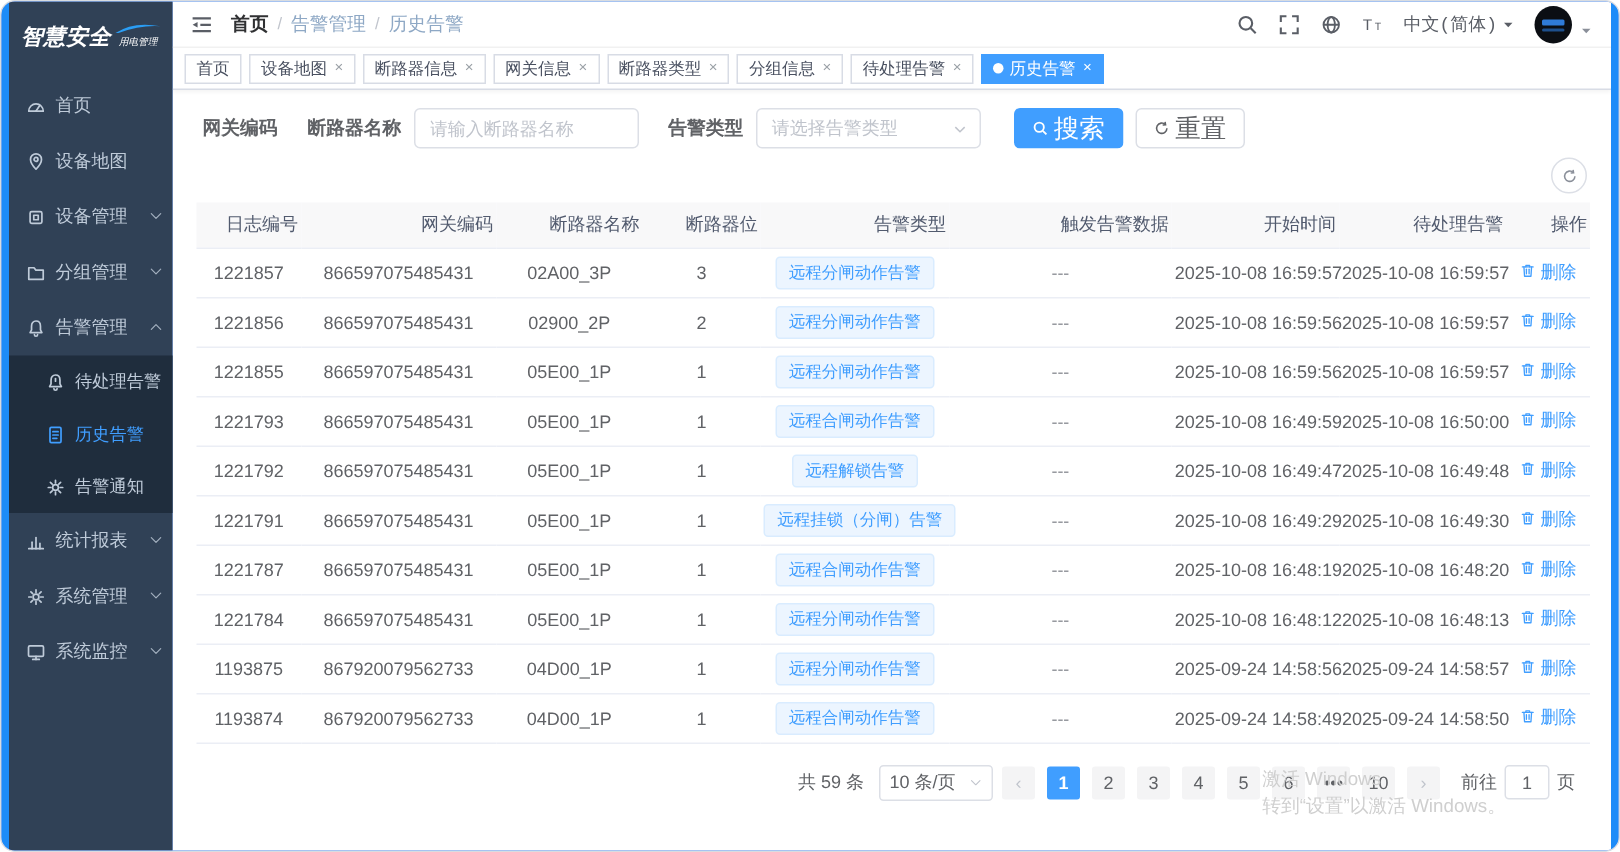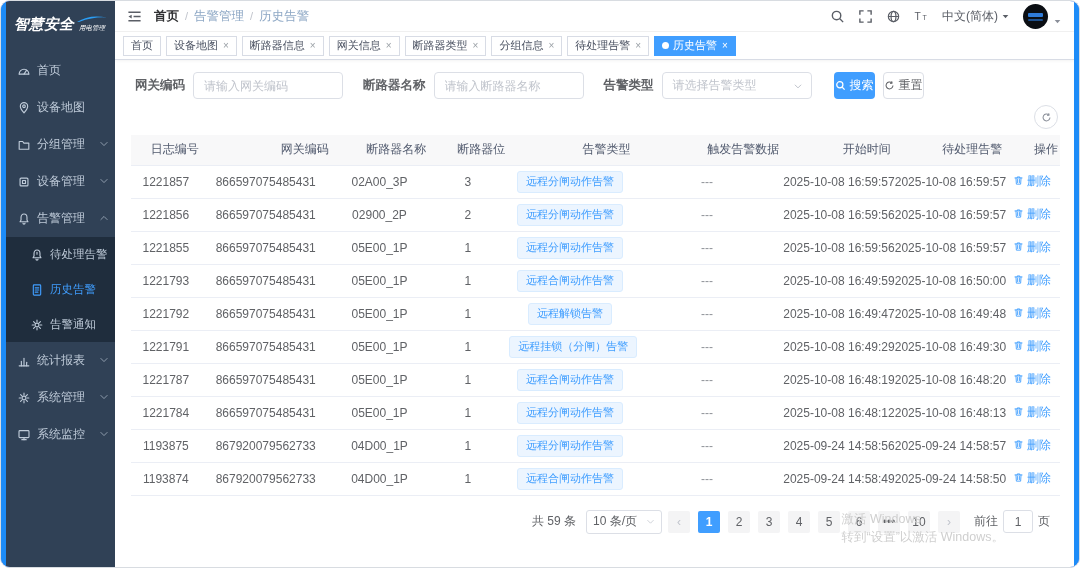--- a/index.html
+++ b/index.html
@@ -33,21 +33,21 @@
   .navbar { height:31px; display:flex; align-items:center; padding:0 12px; border-bottom:1px solid #f2f2f2; flex:none; }
   .fold { width:15px; height:15px; color:#5a5e66; margin-right:12px; cursor:pointer; display:inline-flex; }
   .fold svg { width:15px; height:15px; }
   .breadcrumb { display:flex; align-items:center; gap:6px; font-size:12.5px; }
   .bc-home { color:#303133; font-weight:bold; }
   .bc-sep { color:#c0c4cc; font-size:11px; }
   .bc-link { color:#8ea8c5; }
   .navbar-right { margin-left:auto; display:flex; align-items:center; gap:13px; color:#5a5e66; }
   .nav-ico { width:15px; height:15px; display:inline-flex; cursor:pointer; }
   .nav-ico svg { width:15px; height:15px; }
-  .lang { font-size:12px; color:#5a5e66; display:flex; align-items:center; gap:3px; cursor:pointer; }
+  .lang { font-size:12px; color:#5a5e66; display:flex; align-items:center; gap:3px; cursor:pointer;font-family:Liberation Mono, monospace; }
   .lang svg { width:9px; height:9px; }
   .avatar-wrap { display:flex; align-items:center; gap:5px; cursor:pointer; }
   .avatar { width:25px; height:25px; border-radius:50%; background:#0b0e13; position:relative; overflow:hidden; }
   .avatar i { position:absolute; left:5px; top:9px; width:15px; height:4px; background:#2f7bd8; border-radius:1px; }
   .avatar i + i { top:15px; height:2px; background:#1d4f8c; }
   .caret-sm { width:9px; height:9px; color:#8a8f99; }
   .caret-sm svg { width:9px; height:9px; }
 
   
   .tabsbar { height:28px; display:flex; align-items:center; gap:5px; padding:0 8px; border-bottom:1px solid #d8dce5;
@@ -64,22 +64,22 @@
   .content { flex:1; position:relative; padding:12px 14px 0 16px; overflow:hidden; }
   .filterbar { display:flex; align-items:center; gap:8px; margin-bottom:4px; }
   .f-label { font-size:12.5px; font-weight:bold; color:#606266; margin-left:12px; }
   .f-label:first-child { margin-left:4px; }
   .f-input { width:150px; height:27px; border:1px solid #dcdfe6; border-radius:4px; padding:0 10px;
              font-size:12px; color:#606266; outline:none; font-family:inherit; }
   .f-input::placeholder { color:#c0c4cc; }
   .f-select { width:150px; height:27px; border:1px solid #dcdfe6; border-radius:4px; padding:0 8px 0 10px;
               font-size:12px; color:#c0c4cc; display:flex; align-items:center; justify-content:space-between; cursor:pointer; }
   .f-select svg { width:10px; height:10px; color:#c0c4cc; }
-  .btn { height:27px; border-radius:4px; font-size:12px; display:inline-flex; align-items:center; gap:4px;
-         padding:0 0; cursor:pointer; border:1px solid transparent; }
+  .btn { height:27px; border-radius:4px; font-size:17px; display:inline-flex; align-items:center; gap:4px;
+         padding:0 11px; cursor:pointer; border:1px solid transparent; }
   .btn svg { width:11px; height:11px; }
   .btn-primary { background:#409eff; color:#fff; margin-left:14px; }
   .btn-plain { background:#fff; color:#606266; border-color:#dcdfe6; }
   .table-toolbar { display:flex; justify-content:flex-end; padding:2px 2px 6px; }
   .refresh-btn { width:24px; height:24px; border-radius:50%; border:1px solid #dcdfe6; background:#fff;
                  display:flex; align-items:center; justify-content:center; color:#8a8f99; cursor:pointer; }
   .refresh-btn svg { width:11px; height:11px; }
 
   table.grid { width:100%; border-collapse:collapse; table-layout:fixed; }
   .grid th { background:#f8f8f9; color:#515a6e; font-size:12px; font-weight:normal; height:30px; text-align:right;
@@ -159,36 +159,36 @@
               <path d="M8 1.8a4.2 4.2 0 0 1 4.2 4.2c0 3-4.2 7.5-4.2 7.5S3.8 9 3.8 6A4.2 4.2 0 0 1 8 1.8z"></path>
               <circle cx="8" cy="6" r="1.5"></circle>
             </svg>
           </span>
     <span class="mi-label">设备地图</span>
 
   </div>
         <div class="menu-item">
     <span class="mi-icon">
             <svg viewBox="0 0 16 16" fill="none" stroke="currentColor" stroke-width="1.3" stroke-linecap="round" stroke-linejoin="round">
-              <path d="M2.5 4h4l1.4 1.8h5.6v7H2.5z"></path>
-            </svg>
-          </span>
-    <span class="mi-label">分组管理</span>
+              <rect x="3.5" y="3.5" width="9" height="9" rx="1.2"></rect>
+              <rect x="6.3" y="6.3" width="3.4" height="3.4"></rect>
+            </svg>
+          </span>
+    <span class="mi-label">设备管理</span>
     <span class="mi-caret"><svg viewBox="0 0 16 16" fill="none" stroke="currentColor" stroke-width="1.3" stroke-linecap="round" stroke-linejoin="round">
               <polyline points="3,5.5 8,10.5 13,5.5"></polyline>
             </svg></span>
   </div>
         <div class="menu-item">
     <span class="mi-icon">
             <svg viewBox="0 0 16 16" fill="none" stroke="currentColor" stroke-width="1.3" stroke-linecap="round" stroke-linejoin="round">
-              <rect x="3.5" y="3.5" width="9" height="9" rx="1.2"></rect>
-              <rect x="6.3" y="6.3" width="3.4" height="3.4"></rect>
-            </svg>
-          </span>
-    <span class="mi-label">设备管理</span>
+              <path d="M2.5 4h4l1.4 1.8h5.6v7H2.5z"></path>
+            </svg>
+          </span>
+    <span class="mi-label">分组管理</span>
     <span class="mi-caret"><svg viewBox="0 0 16 16" fill="none" stroke="currentColor" stroke-width="1.3" stroke-linecap="round" stroke-linejoin="round">
               <polyline points="3,5.5 8,10.5 13,5.5"></polyline>
             </svg></span>
   </div>
         <div class="menu-item">
     <span class="mi-icon">
             <svg viewBox="0 0 16 16" fill="none" stroke="currentColor" stroke-width="1.3" stroke-linecap="round" stroke-linejoin="round">
               <path d="M8 2.3c2.2 0 3.4 1.7 3.4 3.9v2.9l1.1 2H3.5l1.1-2V6.2C4.6 4 5.8 2.3 8 2.3z"></path>
               <path d="M6.8 12.7a1.2 1.2 0 0 0 2.4 0"></path>
             </svg>
@@ -379,21 +379,20 @@
         <span class="tab active">
        <span class="dot"></span>
        <span>历史告警</span>
        <span class="x">×</span>
      </span>
       </div>
 
     <section class="content">
       <div class="filterbar">
         <span class="f-label">网关编码</span>
-        <input class="f-input" placeholder="请输入网关编码" style="">
         <span class="f-label">断路器名称</span>
         <input class="f-input" placeholder="请输入断路器名称" style="">
         <span class="f-label">告警类型</span>
         <span class="f-select">
           <span>请选择告警类型</span>
           <svg viewBox="0 0 16 16" fill="none" stroke="currentColor" stroke-width="1.6">
             <polyline points="3,6 8,11 13,6"></polyline>
           </svg>
         </span>
         <button class="btn btn-primary">

